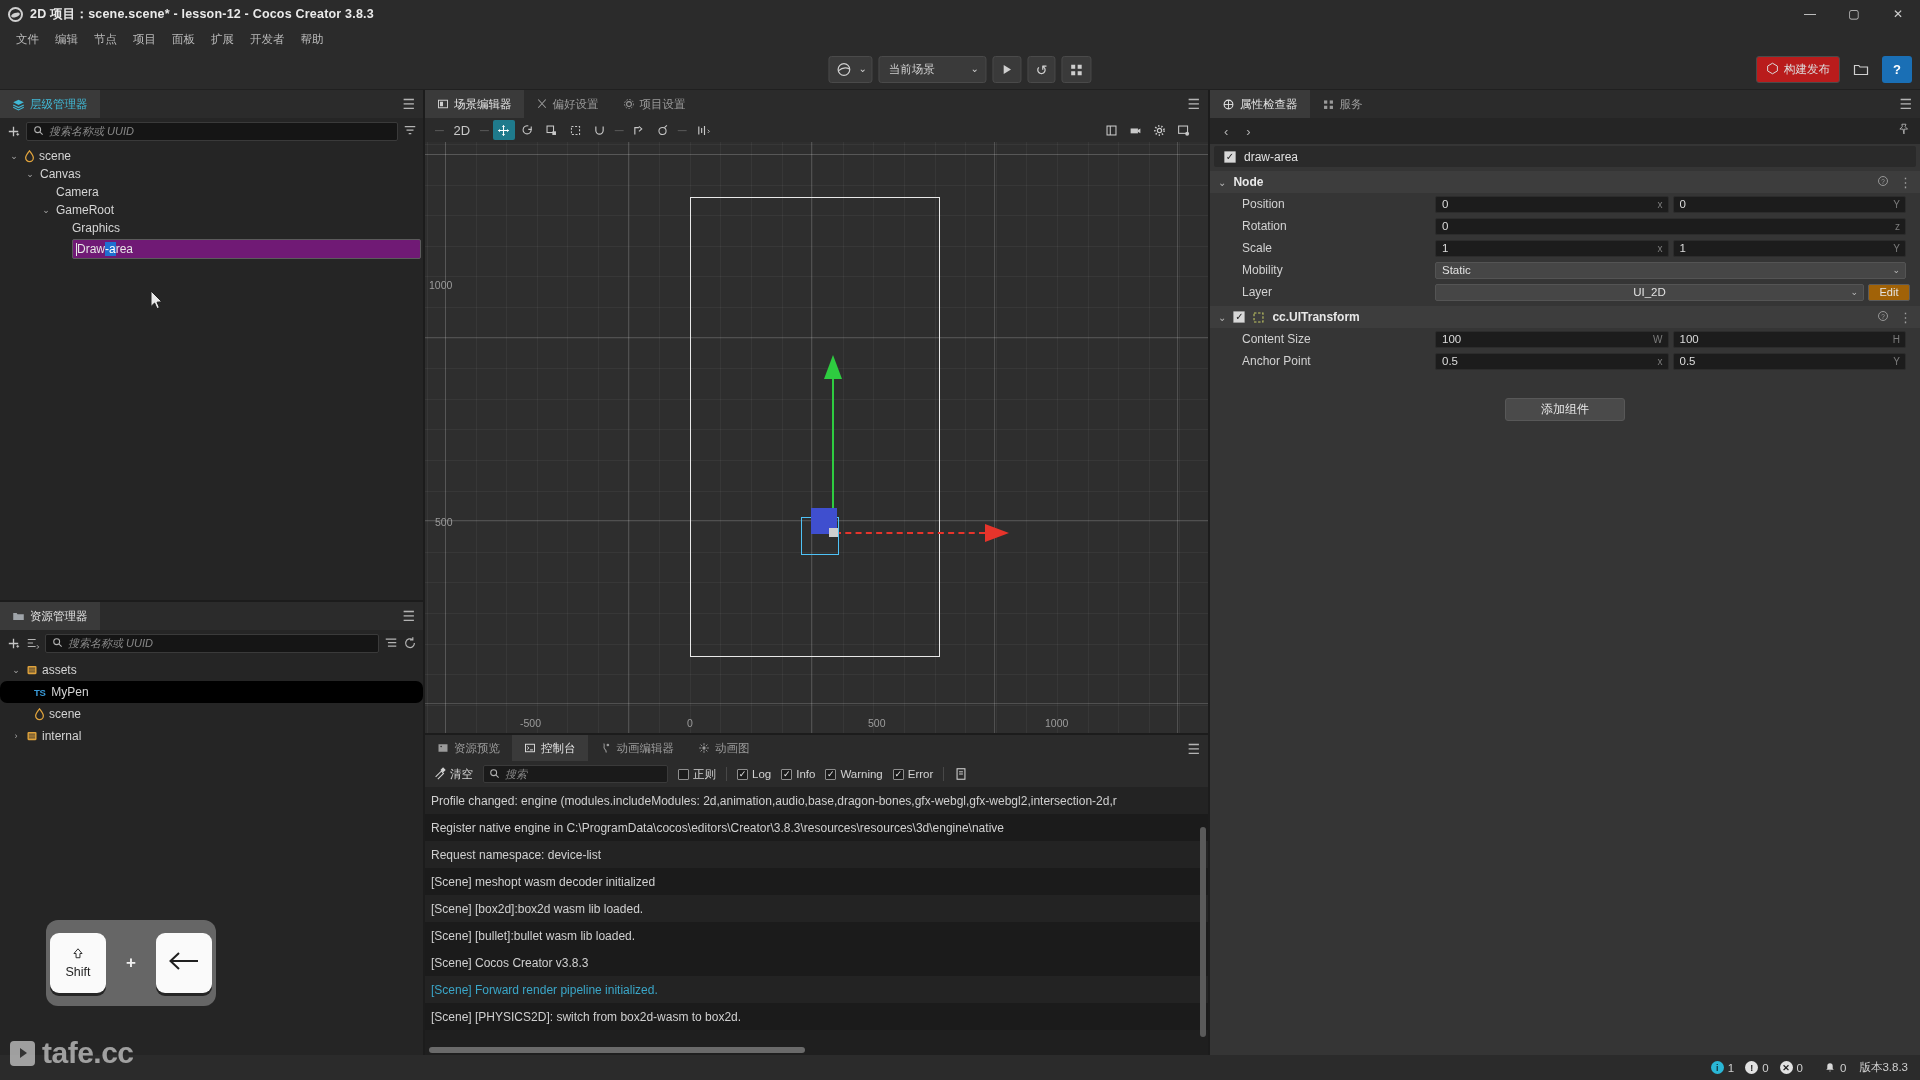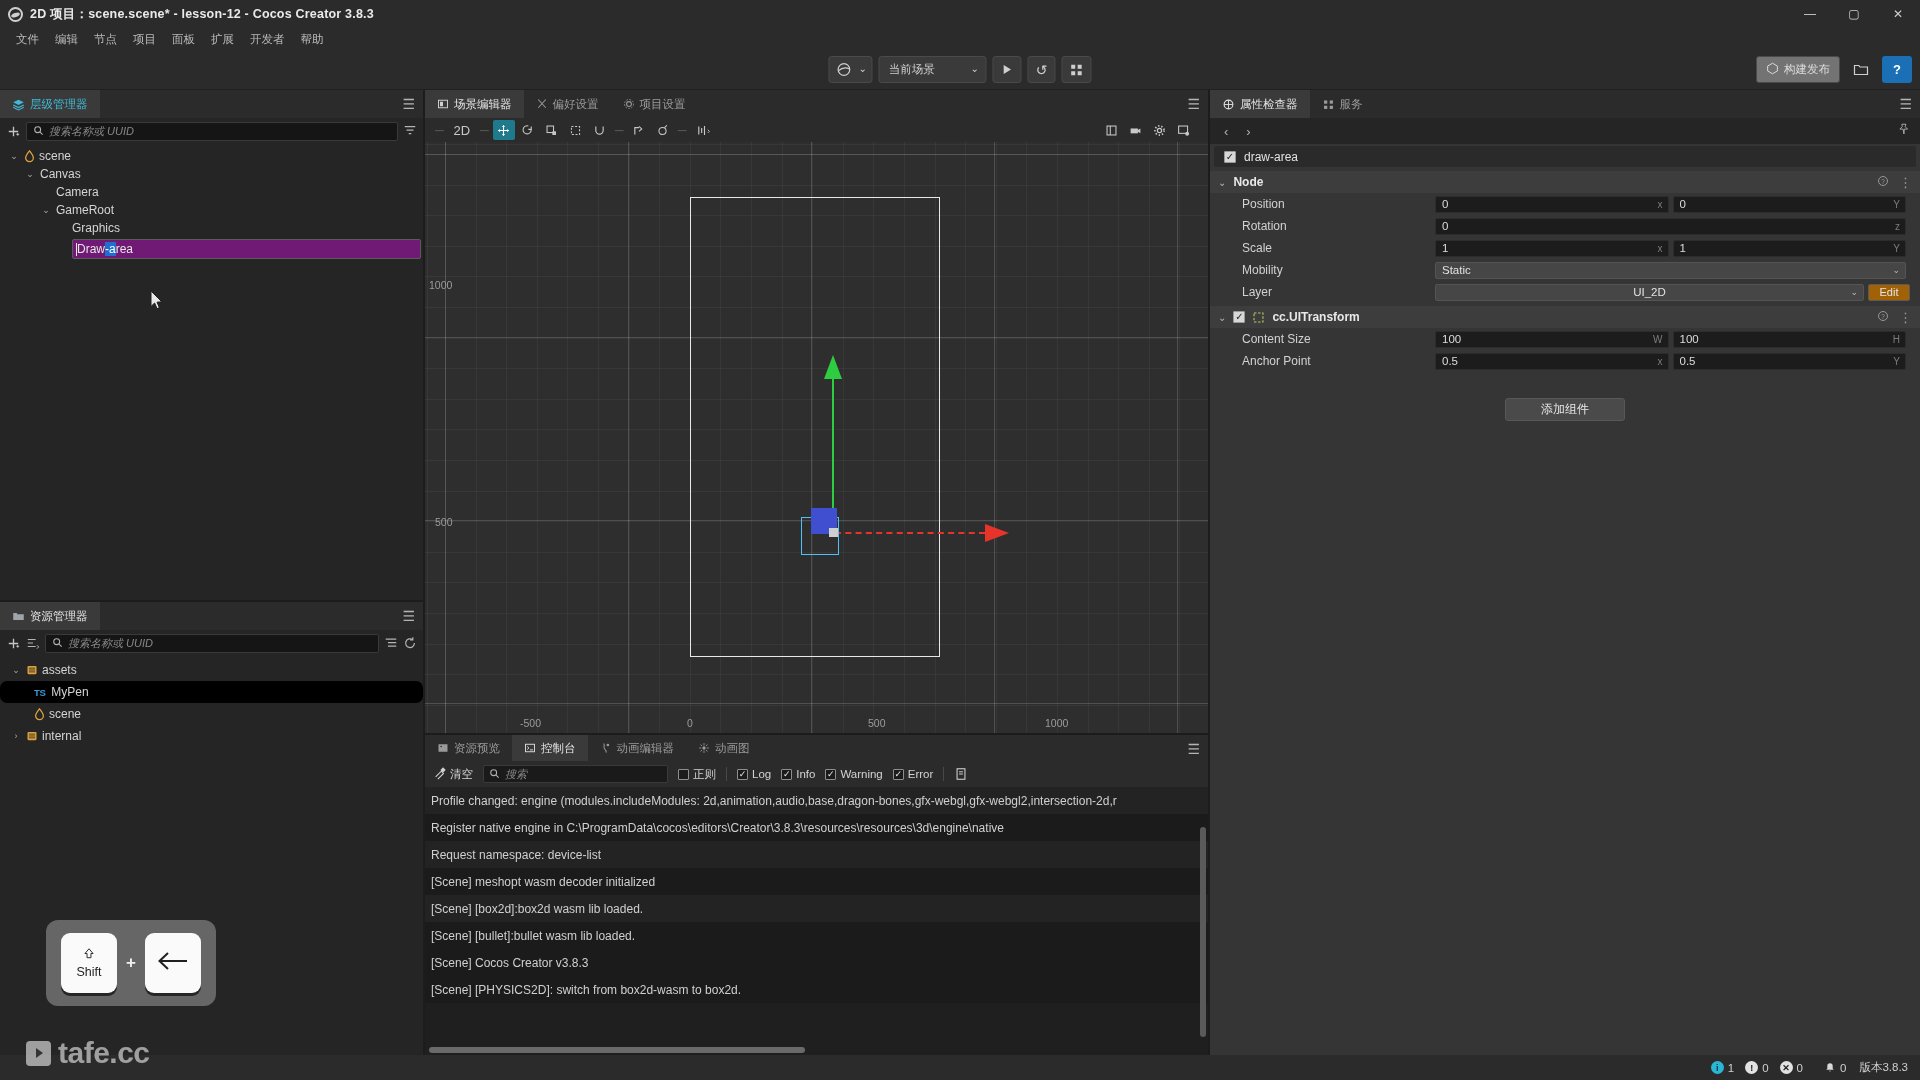--- a/index.html
+++ b/index.html
@@ -34,21 +34,21 @@
   .menubar { height:22px; background:#2b2b2b; display:flex; align-items:center; padding-left:8px; flex:0 0 22px; position:relative;}
   .menubar .mi { font-size:11.5px; color:#b9b9b9; padding:2px 8px; }
 
   
   .toolbar { height:40px; background:#2b2b2b; position:relative; flex:0 0 40px; border-bottom:1px solid #202020;}
   .tb-center { position:absolute; left:50%; top:6px; transform:translateX(-50%); display:flex; align-items:center; gap:6px; }
   .tb-grp { background:#3a3a3a; border:1px solid #4a4a4a; border-radius:3px; height:27px; display:flex; align-items:center; }
   .tb-grp .cell { height:27px; display:flex; align-items:center; justify-content:center; padding:0 7px; color:#cfcfcf; font-size:11.5px;}
   .tb-sel { width:108px; justify-content:space-between!important; }
   .tb-right { position:absolute; right:8px; top:6px; display:flex; align-items:center; gap:6px; }
-  .tb-build { background:#737373; border:1px solid #4a4a4a; border-radius:3px; height:27px; padding:0 9px;
+  .tb-build { background:#b91c1c; border:1px solid #4a4a4a; border-radius:3px; height:27px; padding:0 9px;
               display:flex; align-items:center; gap:5px; font-size:11.5px; color:#dcdcdc; }
   .tb-icobtn { width:30px; height:27px; display:flex; align-items:center; justify-content:center; color:#cfcfcf;}
   .tb-help { background:#1a6fb5; }
 
   
   .main { flex:1; display:flex; min-height:0; background:#1c1c1c; }
   .col-left { width:425px; display:flex; flex-direction:column; border-right:2px solid #1c1c1c;}
   .col-center { flex:1; display:flex; flex-direction:column; min-width:0;}
   .col-right { width:712px; display:flex; flex-direction:column; border-left:2px solid #1c1c1c;}
 
@@ -140,26 +140,26 @@
               padding-right:12px; flex:0 0 25px; font-size:11.5px; color:#cfcfcf;}
   .sb-item{ display:flex; align-items:center; gap:4px; margin-left:6px;}
   .badge{ width:13px;height:13px;border-radius:50%; display:flex;align-items:center;justify-content:center;
           font-size:9px; font-weight:bold; color:#1c1c1c;}
   .b-info{ background:#2ab7d6; color:#10323a;}
   .b-warn{ background:#e2e2e2;}
   .b-err { background:#e2e2e2;}
 
   
   .keyhint{ position:absolute; left:46px; bottom:74px; width:170px; height:86px; background:rgba(120,120,120,.78);
-            border-radius:12px; display:flex; align-items:center; justify-content:center; gap:9px; }
+            border-radius:12px; display:flex; align-items:center; justify-content:center; gap:20px; }
   .keycap{ width:56px; height:60px; background:#fafafa; border-radius:9px; box-shadow:0 3px 0 #262626;
            display:flex; flex-direction:column; align-items:center; justify-content:center; gap:2px; color:#1f1f1f;}
   .keycap .kl{ font-size:12.5px; }
   .kplus{ color:#f0f0f0; font-size:17px; font-weight:bold;}
-  .watermark{ position:absolute; left:26px; bottom:10px; display:flex; align-items:center; gap:7px; opacity:.72;}
+  .watermark{ position:absolute; left:10px; bottom:10px; display:flex; align-items:center; gap:7px; opacity:.72;}
   .wm-logo{ width:25px;height:25px; background:#cfcfcf; border-radius:4px; display:flex;align-items:center;justify-content:center;}
   .wm-text{ font-size:30px; font-weight:bold; color:#cfcfcf; letter-spacing:-.5px;}
 
   .arrow-cursor{ position:absolute; left:150px; top:290px; }
 </style>
 </head>
 <body>
 
 <div class="app">
 
@@ -653,20 +653,21 @@
         </div>
 
         <div class="c-list">
           <div class="c-row odd">Profile changed: engine (modules.includeModules: 2d,animation,audio,base,dragon-bones,gfx-webgl,gfx-webgl2,intersection-2d,r</div>
           <div class="c-row even">Register native engine in C:\ProgramData\cocos\editors\Creator\3.8.3\resources\resources\3d\engine\native</div>
           <div class="c-row odd">Request namespace: device-list</div>
           <div class="c-row even">[Scene] meshopt wasm decoder initialized</div>
           <div class="c-row odd">[Scene] [box2d]:box2d wasm lib loaded.</div>
           <div class="c-row even">[Scene] [bullet]:bullet wasm lib loaded.</div>
           <div class="c-row even">[Scene] Cocos Creator v3.8.3</div>
+          <div class="c-row odd info">[Scene] Forward render pipeline initialized.</div>
           <div class="c-row even">[Scene] [PHYSICS2D]: switch from box2d-wasm to box2d.</div>
           <div class="c-vscroll"></div>
         </div>
         <div class="c-hscroll-track">
           <div class="c-hscroll"></div>
         </div>
       </div>
     </div>
 
     <div class="col-right panel">

